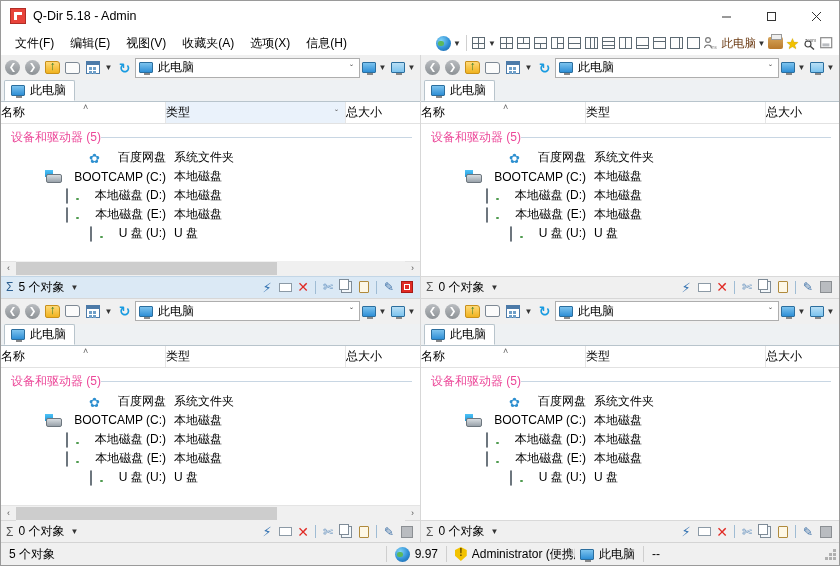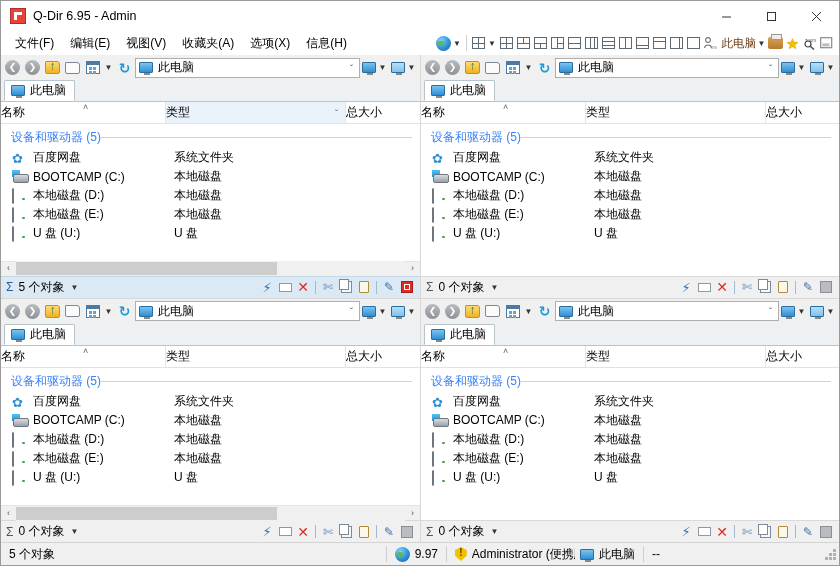--- a/index.html
+++ b/index.html
@@ -183,25 +183,25 @@
   .col.size { flex: 1 1 auto; border-right: none; }
   .sort-caret {
     position: absolute; left: 50%; top: 0px; font-size: 9px; color: #666;
   }
   .col-drop { position: absolute; right: 7px; font-size: 9px; color: #555; }
 
   
   .filelist { flex: 1 1 auto; background: #fff; overflow: hidden; padding-top: 3px; }
   .group-row {
     display: flex; align-items: center; 
-    padding: 2px 8px 2px 10px; font-size: 12px; color: #3b82f6;
+    padding: 2px 8px 2px 10px; font-size: 12px; color: #ec4899;
   }
   .group-line { flex: 1 1 auto; height: 1px; background: #c8d6e3; }
   .frow { display: flex; align-items: center; height: 19px; font-size: 12px; }
-  .fname { width: 165px; display: flex; align-items: center; gap: 6px; padding-left: 11px; }
+  .fname { width: 165px; display: flex; align-items: center; gap: 14px; padding-left: 11px; justify-content: flex-end; }
   .ftype { width: 180px; padding-left: 8px; }
   .fsize { flex: 1 1 auto; }
 
   .ic { width: 15px; height: 13px; flex: 0 0 15px; position: relative; }
   .ic-cloud {
     width: 14px; height: 11px;
   }
   .ic-cloud::before {
     content:"\273F"; color:#2d8fd0; font-size: 13px; line-height: 11px;
   }
@@ -284,21 +284,21 @@
   .grip i { position: absolute; width: 3px; height: 3px; background: #b0b0b0; }
   .clipped { overflow: hidden; white-space: nowrap; }
 </style>
 </head>
 <body>
 
 <div id="app">
 
   <div class="titlebar">
     <div class="title-icon"></div>
-    <div class="title-text">Q-Dir 6.95 - Admin</div>
+    <div class="title-text">Q-Dir 5.18 - Admin</div>
     <div class="win-btns">
       <div class="win-btn">
         <svg width="11" height="11" viewBox="0 0 11 11">
             <line x1="1" y1="6" x2="10" y2="6" stroke="#333" stroke-width="1"></line>
           </svg>
       </div>
       <div class="win-btn">
         <svg width="11" height="11" viewBox="0 0 11 11">
             <rect x="1.5" y="1.5" width="8" height="8" fill="none" stroke="#333" stroke-width="1"></rect>
           </svg>

